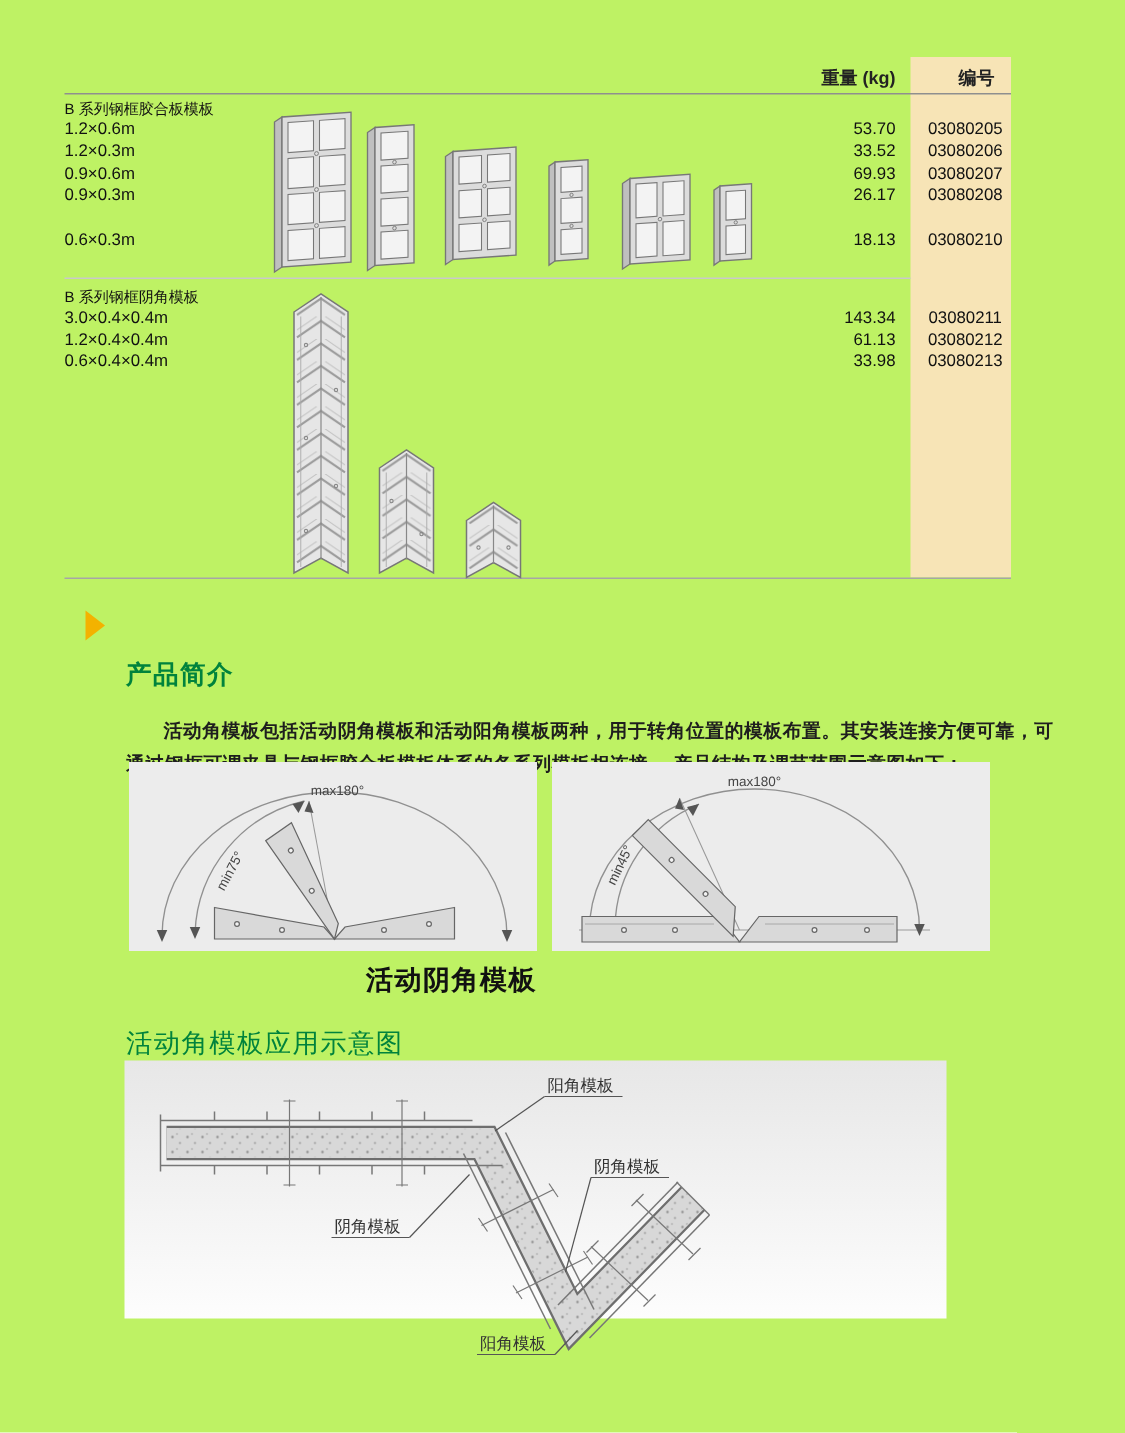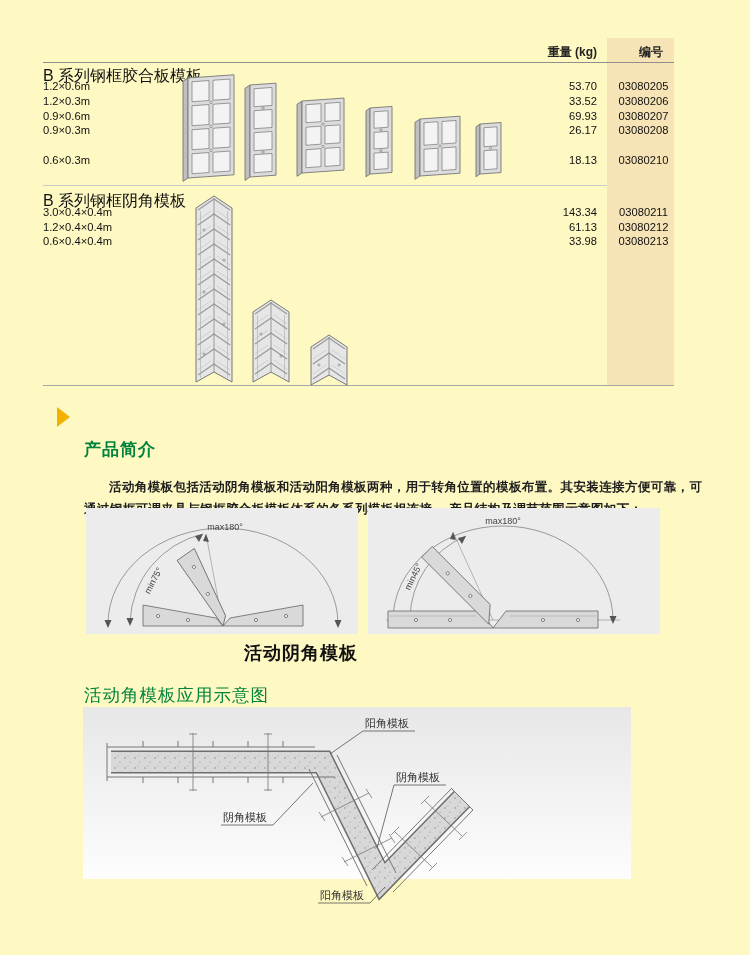--- a/index.html
+++ b/index.html
@@ -1,26 +1,26 @@
 <!DOCTYPE html>
 <html><head>
 <meta charset="utf-8">
 <style>
   html,body{margin:0;padding:0;background:#fff;}
-  .page{position:relative;width:750px;height:955px;background:#fef9c3;overflow:hidden;
+  .page{position:relative;width:750px;height:955px;background:#bef264;overflow:hidden;
         font-family:"Liberation Sans","DejaVu Sans",sans-serif;color:#1c1c1c;}
   
   .yellow-col{position:absolute;left:607px;top:38px;width:67px;height:347px;background:#F7E4B6;}
   .th-weight{position:absolute;top:44px;right:153px;font-size:12px;font-weight:700;color:#222;}
   .th-code{position:absolute;top:44px;left:607px;width:88px;text-align:center;font-size:12px;font-weight:700;color:#222;}
   .hline{position:absolute;height:1px;background:#8f8f8f;}
   .hline.header{left:43px;top:62px;width:631px;}
   .hline.divider{left:43px;top:185px;width:564px;background:#c9c9c9;}
   .hline.bottom{left:43px;top:385px;width:631px;background:#a6a6a6;}
-  .sec-title{position:absolute;left:43px;font-size:16px;color:#111;}
+  .sec-title{position:absolute;left:43px;font-size:10px;color:#111;}
   .trow{position:absolute;left:0;width:750px;height:14px;font-size:11.2px;color:#111;}
   .c-size{position:absolute;left:43px;text-align:center;}
   .c-weight{position:absolute;right:153px;text-align:right;}
   .c-code{position:absolute;left:607px;width:73px;text-align:center;}
   
   .svg-abs{position:absolute;}
   svg text{font-family:"Liberation Sans","DejaVu Sans",sans-serif;}
   
   .marker{position:absolute;left:57px;top:407px;width:0;height:0;
           border-left:13px solid #F3B200;border-top:10px solid transparent;border-bottom:10px solid transparent;}

